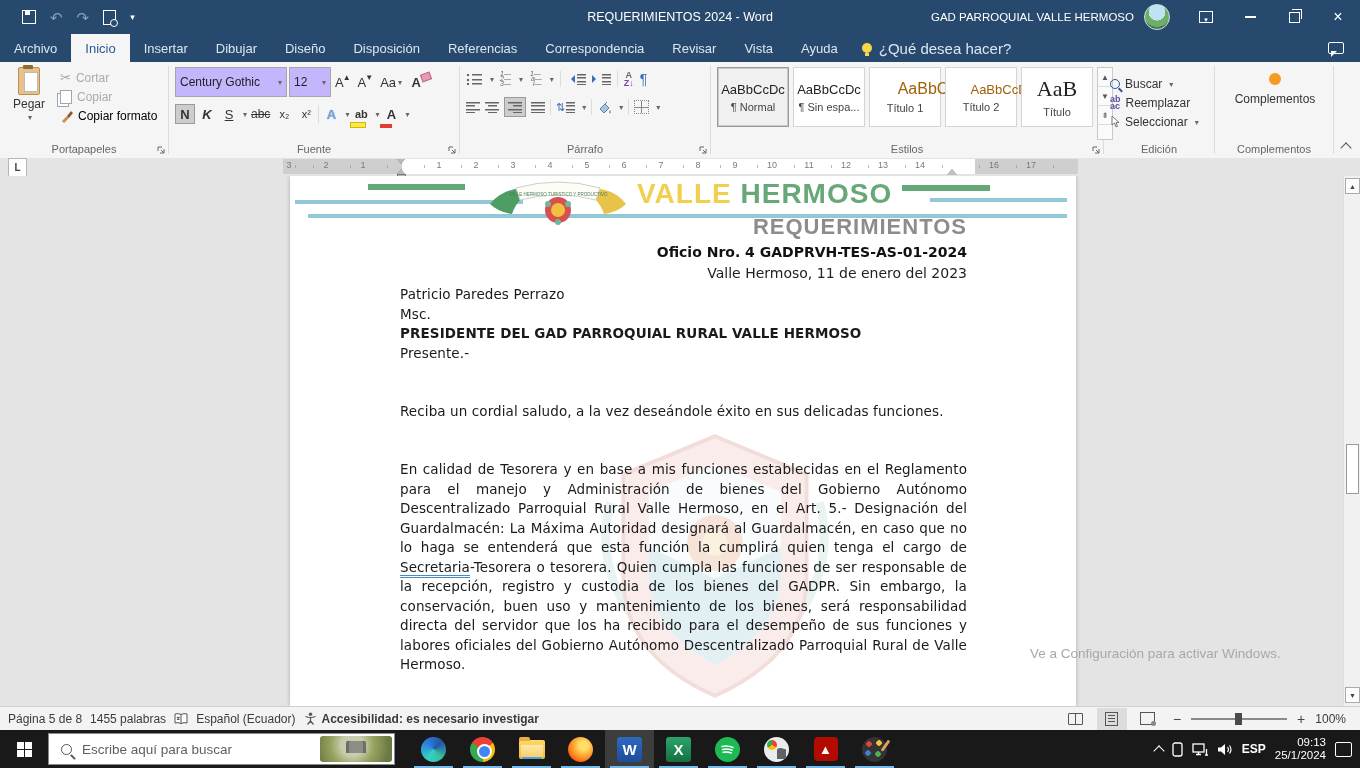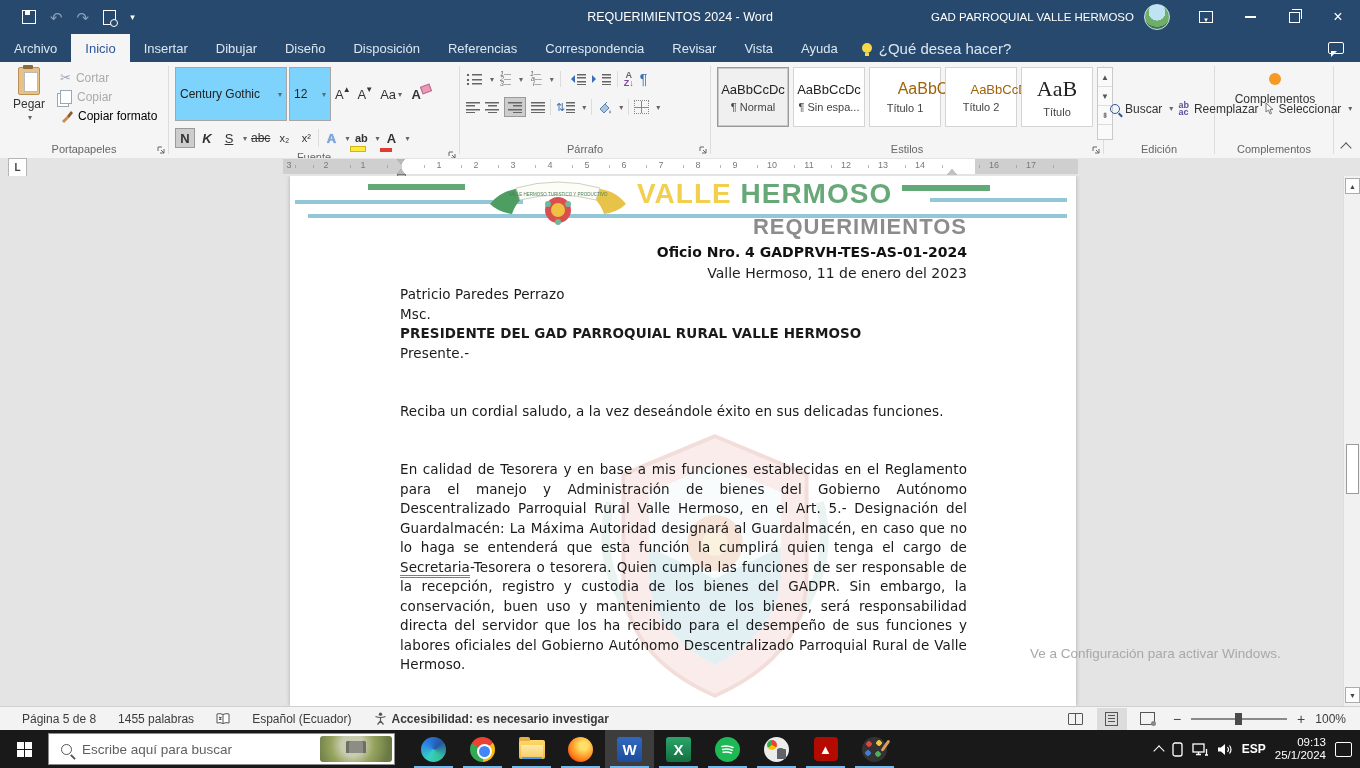--- a/index.html
+++ b/index.html
@@ -62,21 +62,21 @@
   .clip-item{display:flex;align-items:center;gap:5px;}
   .clip-item.dis{color:#ababab;}
   .scis{font-size:13px;color:#9aa7b5;}
   .copy2{width:10px;height:12px;border:1.2px solid #9aa7b5;background:#fff;box-shadow:-3px 3px 0 -1px #fff,-3px 3px 0 0 #9aa7b5;}
   .brushf{width:13px;height:13px;}
 
   
   #grp-font{width:290px;}
   .fnt-wrap{display:flex;flex-direction:column;gap:4px;width:100%;}
   .fnt-r1,.fnt-r2{display:flex;align-items:center;gap:2px;}
-  .combo{background:#7dd3fc;border:1px solid #a6a6a6;height:20px;display:flex;align-items:center;font-size:12px;color:#222;padding:16px 4px;justify-content:space-between;}
+  .combo{background:#c4b5fd;border:1px solid #a6a6a6;height:20px;display:flex;align-items:center;font-size:12px;color:#222;padding:4px 4px;justify-content:space-between;}
   #font-name{width:102px;}
   #font-size{width:32px;}
   .fbtn{min-width:20px;height:20px;display:flex;align-items:center;justify-content:center;font-size:13px;color:#333;padding:0 2px;box-sizing:border-box;}
   .supmark{font-size:8px;position:relative;top:-5px;left:-1px;}
   .eraserA{position:relative;color:#333;font-weight:bold;}
   .eraserA:after{content:"";position:absolute;right:-5px;top:1px;width:8px;height:6px;background:#e89ab8;border:1px solid #b86a88;transform:rotate(-20deg);}
   .ulS{text-decoration:underline;}
   .strike{text-decoration:line-through;font-size:12px;}
   .fxA{color:#7da7dc;font-weight:bold;text-shadow:0 0 1px #4a7fc0;}
   .hlab{position:relative;font-size:11px;font-weight:bold;color:#333;}
@@ -115,21 +115,21 @@
   .stcard.sel{border:1px solid #9a9a9a;background:#f0f0f0;box-shadow:inset 0 0 0 1px #c9c9c9;}
   .stprev{font-size:13px;color:#222;white-space:nowrap;}
   .stname{font-size:11px;color:#444;white-space:nowrap;}
   .stprev.h1,.stprev.h2{color:#a16207;margin-left:36px;}
   .stprev.tit{font-size:22px;color:#222;font-family:"Liberation Serif",serif;}
   .st-arrows{display:flex;flex-direction:column;margin-left:4px;border:1px solid #c9c9c9;background:#fafafa;}
   .st-arrows span{width:14px;height:18px;display:flex;align-items:center;justify-content:center;font-size:8px;color:#555;border-bottom:1px solid #dcdcdc;}
 
   
   #grp-edit{width:110px;}
-  .ed-col{display:flex;flex-direction:row;gap:5px;font-size:12px;color:#333;margin-top:10px;}
+  .ed-col{display:flex;flex-direction:column;gap:5px;font-size:12px;color:#333;margin-top:10px;}
   .ed-item{display:flex;align-items:center;gap:5px;white-space:nowrap;}
   .srch{width:8px;height:8px;border:1.6px solid #2b579a;border-radius:50%;position:relative;}
   .srch:after{content:"";position:absolute;right:-4px;bottom:-3px;width:5px;height:1.7px;background:#2b579a;transform:rotate(45deg);}
   .replc{font-size:9px;font-weight:bold;color:#5a4fa0;line-height:7px;}
   .selarrow{width:10px;height:12px;}
 
   
   #grp-addins{width:118px;}
   .addin-btn{width:100%;display:flex;flex-direction:column;align-items:center;gap:7px;margin-top:6px;font-size:12px;color:#333;}
   .orangedot{width:12px;height:12px;border-radius:50%;background:#f59a23;}
@@ -172,21 +172,21 @@
   .activar .l1{font-size:21px;}
   .activar .l2{font-size:13.5px;margin-top:4px;color:#a8a8a8;}
 
   
   .vscroll{position:absolute;left:1343px;top:0;width:17px;height:530px;background:#f1f1f1;border-left:1px solid #dedede;}
   .varrow{position:absolute;left:1px;width:15px;height:16px;background:#fdfdfd;border:1px solid #ababab;display:flex;align-items:center;justify-content:center;font-size:7px;color:#444;box-sizing:border-box;}
   .vthumb{position:absolute;left:2px;top:268px;width:13px;height:50px;background:#fff;border:1px solid #9a9a9a;box-sizing:border-box;}
 
   
   #statusbar{left:0;top:706px;width:1360px;height:24px;background:#f3f3f3;border-top:1px solid #d0d0d0;display:flex;align-items:center;font-size:12px;color:#3b3b3b;box-sizing:border-box;}
-  .sb-item{margin-left:22px;display:flex;align-items:center;gap:5px;white-space:nowrap;}
+  .sb-item{margin-left:8px;display:flex;align-items:center;gap:5px;white-space:nowrap;}
   .sb-right{margin-left:auto;display:flex;align-items:center;margin-right:14px;gap:6px;}
   .viewbtn{width:30px;height:22px;display:flex;align-items:center;justify-content:center;}
   .viewbtn.sel{background:#dcdcdc;}
   .vic-book{width:13px;height:10px;border:1.2px solid #555;border-radius:1px;background:linear-gradient(90deg,transparent 48%,#555 48% 52%,transparent 52%);}
   .vic-page{width:11px;height:12px;border:1.2px solid #555;background:
      linear-gradient(#555,#555) 2px 2px/7px 1px no-repeat,
      linear-gradient(#555,#555) 2px 5px/7px 1px no-repeat,
      linear-gradient(#555,#555) 2px 8px/7px 1px no-repeat;}
   .vic-web{width:13px;height:11px;border:1.2px solid #555;position:relative;}
   .vic-web:after{content:"";position:absolute;right:-2px;bottom:-2px;width:5px;height:5px;border-radius:50%;background:#888;}

